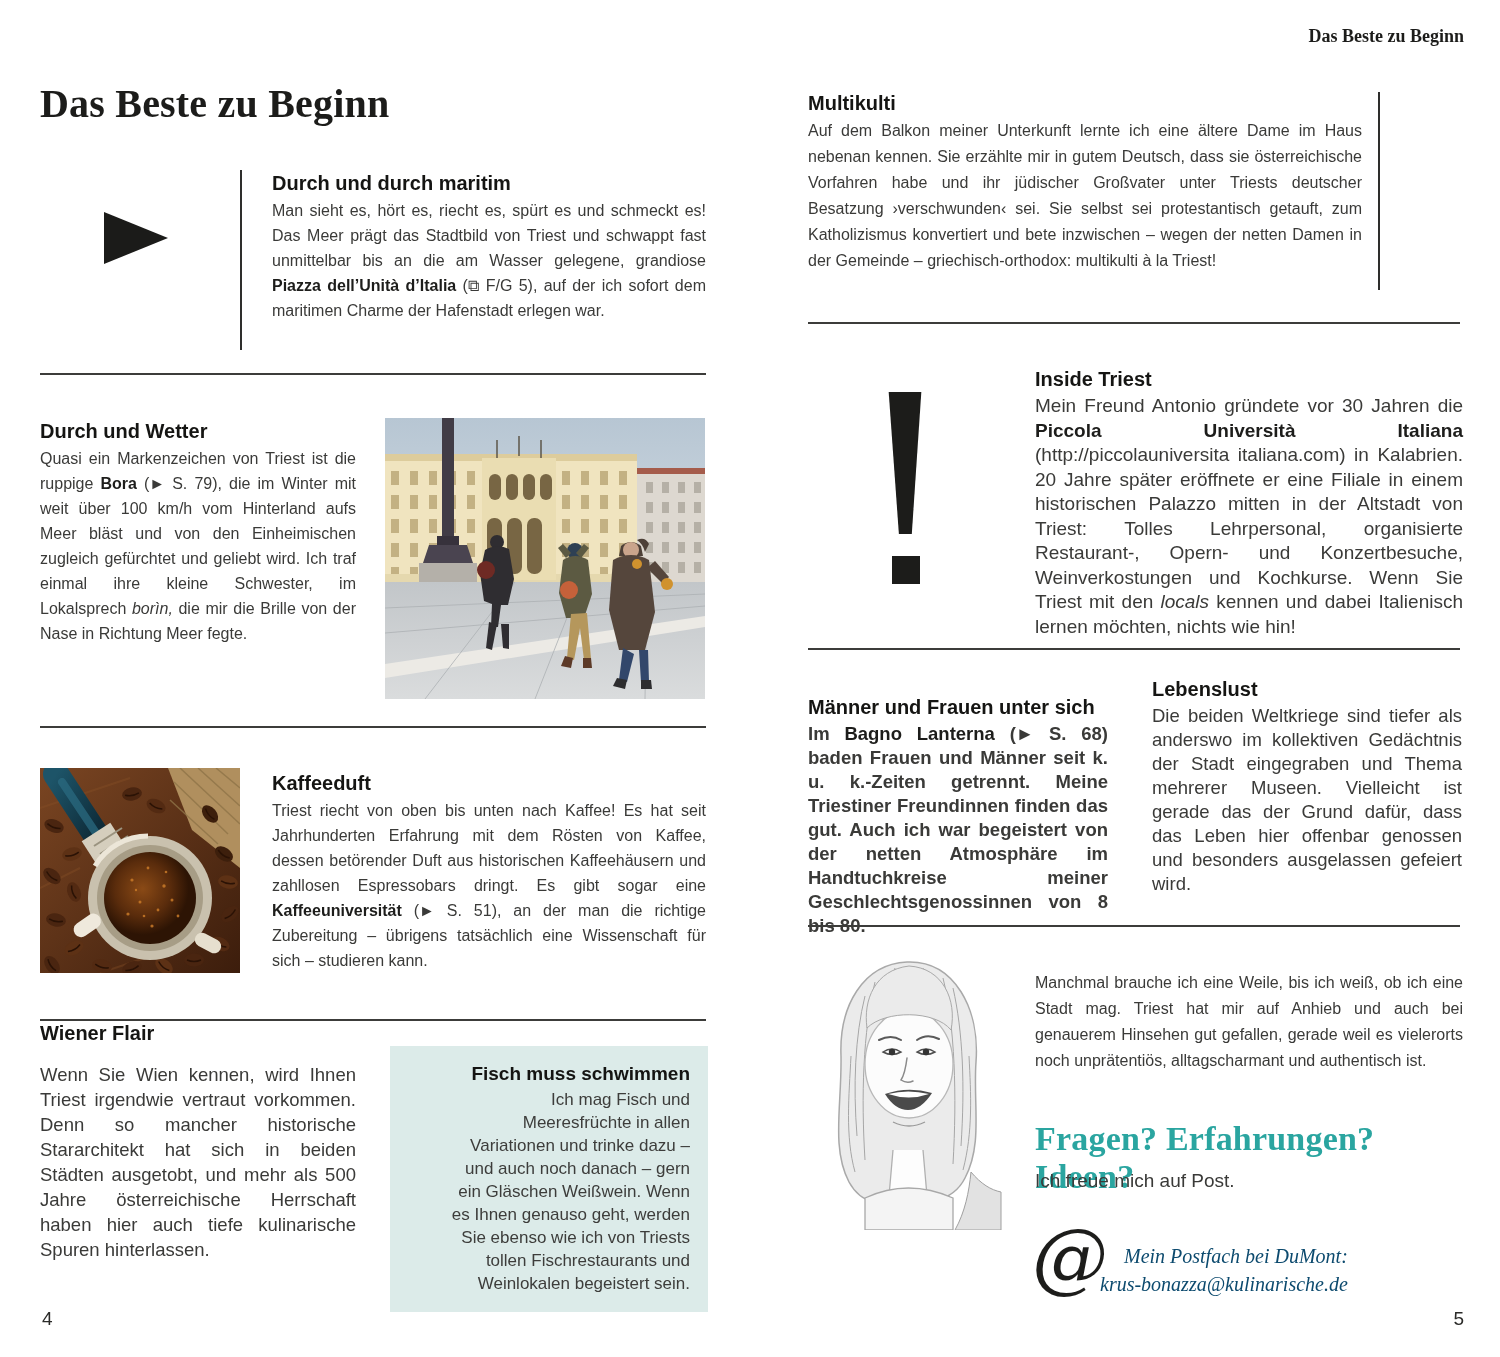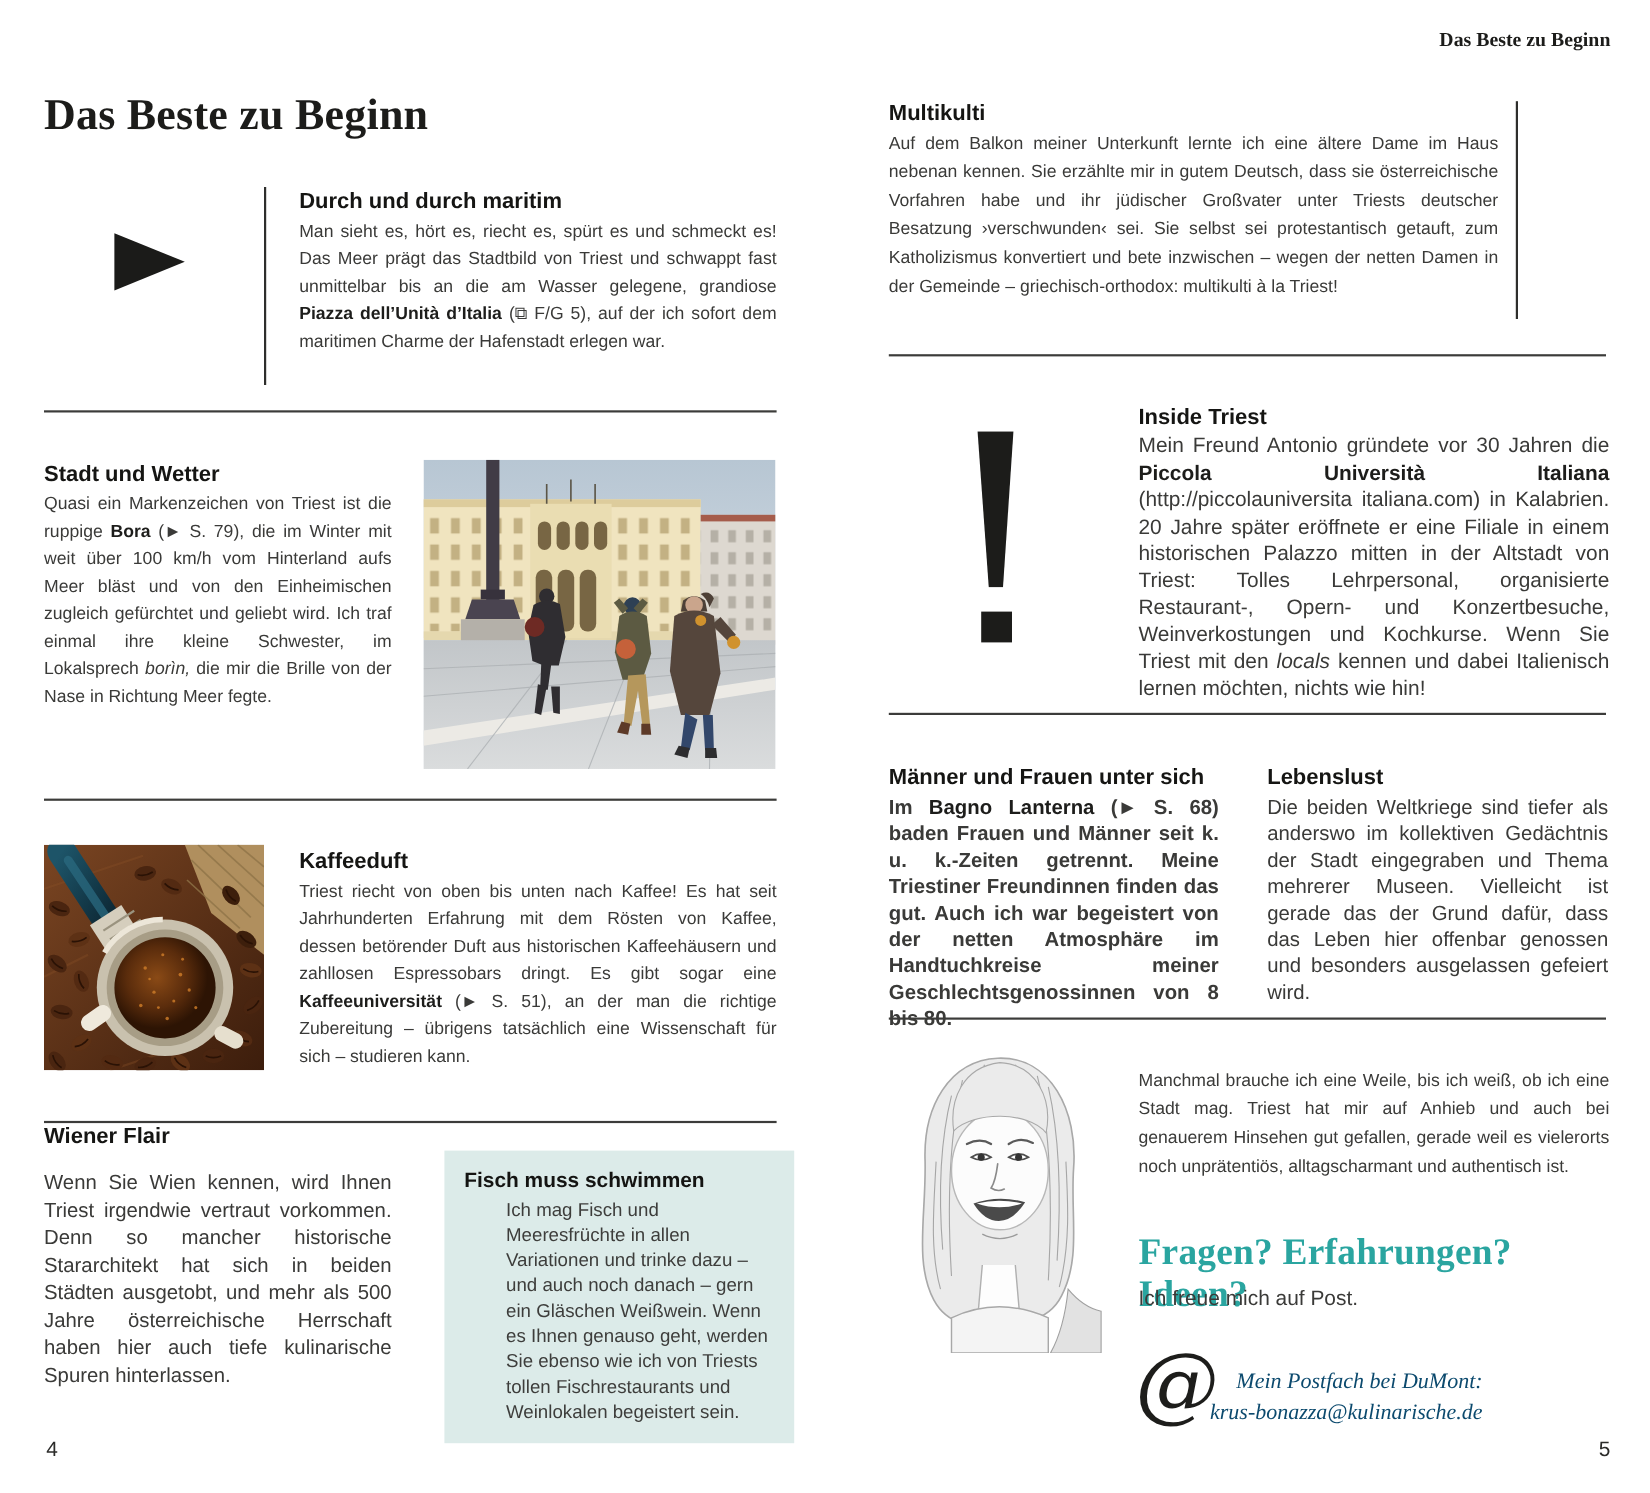--- a/index.html
+++ b/index.html
@@ -50,21 +50,21 @@
 
     <div class="vrule abs" style="left:200px;top:170px;height:180px;"></div>
     <div class="abs" style="left:232px;top:170px;width:434px;">
       <h2 class="sec-h">Durch und durch maritim</h2>
       <p class="body" style="margin-top:2px;">Man sieht es, hört es, riecht es, spürt es und schmeckt es! Das Meer prägt das Stadtbild von Triest und schwappt fast unmittelbar bis an die am Wasser gelegene, grandiose <b>Piazza dell’Unità d’Italia</b> (⧉ F/G 5), auf der ich sofort dem maritimen Charme der Hafenstadt erlegen war.</p>
     </div>
 
     <div class="hrule abs" style="left:0;top:373px;width:666px;"></div>
 
     <div class="abs" style="left:0;top:418px;width:316px;">
-      <h2 class="sec-h">Stadt und Wetter</h2>
+      <h2 class="sec-h">Durch und Wetter</h2>
       <p class="body" style="margin-top:2px;">Quasi ein Markenzeichen von Triest ist die ruppige <b>Bora</b> (► S. 79), die im Winter mit weit über 100 km/h vom Hinterland aufs Meer bläst und von den Einheimischen zugleich gefürchtet und geliebt wird. Ich traf einmal ihre kleine Schwester, im Lokalsprech <i>borìn,</i> die mir die Brille von der Nase in Richtung Meer fegte.</p>
     </div>
 
     <svg class="abs" style="left:345px;top:418px;" width="320" height="281" viewBox="0 0 320 281" role="img" aria-label="Bora-Wind auf der Piazza dell’Unità d’Italia: drei Passanten stemmen sich gegen den Wind">
       <defs>
         <linearGradient id="sky" x2="0" y2="1">
             <stop offset="0" stop-color="#b7c6d3"></stop>
             <stop offset="1" stop-color="#e6eaee"></stop>
           </linearGradient>
         <linearGradient id="pav" x2="0" y2="1">
@@ -287,21 +287,21 @@
       <p class="body" style="margin-top:2px;">Triest riecht von oben bis unten nach Kaffee! Es hat seit Jahrhunderten Erfahrung mit dem Rösten von Kaffee, dessen betörender Duft aus historischen Kaffeehäusern und zahllosen Espressobars dringt. Es gibt sogar eine <b>Kaffeeuniversität</b> (► S. 51), an der man die richtige Zubereitung – übrigens tatsächlich eine Wissenschaft für sich – studieren kann.</p>
     </div>
 
     <div class="hrule abs" style="left:0;top:1019px;width:666px;"></div>
 
     <div class="abs" style="left:0;top:1020px;width:316px;">
       <h2 class="sec-h">Wiener Flair</h2>
       <p class="body" style="margin-top:16px;font-size:18.5px;">Wenn Sie Wien kennen, wird Ihnen Triest irgendwie vertraut vorkommen. Denn so mancher historische Stararchitekt hat sich in beiden Städten ausgetobt, und mehr als 500 Jahre österreichische Herrschaft haben hier auch tiefe kulinarische Spuren hinterlassen.</p>
     </div>
 
-    <div class="tipbox abs" style="left:364px;top:1046px;">
+    <div class="tipbox abs" style="left:350px;top:1046px;text-align:right;">
       <h2>Fisch muss schwimmen</h2>
       <p>Ich mag Fisch und Meeresfrüchte in allen Variationen und trinke dazu – und auch noch danach – gern ein Gläschen Weißwein. Wenn es Ihnen genauso geht, werden Sie ebenso wie ich von Triests tollen Fischrestaurants und Weinlokalen begeistert sein.</p>
     </div>
 
     <div class="pagenum abs" style="left:2px;top:1308px;">4</div>
   </section>
 
   <section class="page page-right">
 
     <div class="running-head abs" style="left:0;top:26px;">Das Beste zu Beginn</div>
@@ -324,21 +324,21 @@
       <p class="body" style="margin-top:2px;font-size:19px;line-height:24.5px;">Mein Freund Antonio gründete vor 30 Jahren die <b>Piccola Università Italiana</b> (http://piccolauniversita italiana.com) in Kalabrien. 20 Jahre später eröffnete er eine Filiale in einem historischen Palazzo mitten in der Altstadt von Triest: Tolles Lehrpersonal, organisierte Restaurant-, Opern- und Konzertbesuche, Weinverkostungen und Kochkurse. Wenn Sie Triest mit den <i>locals</i> kennen und dabei Italienisch lernen möchten, nichts wie hin!</p>
     </div>
 
     <div class="hrule abs" style="left:0;top:648px;width:652px;"></div>
 
     <div class="abs" style="left:0;top:694px;width:300px;">
       <h2 class="sec-h">Männer und Frauen unter sich</h2>
       <p class="body" style="margin-top:2px;font-size:18.5px;line-height:24px;font-weight:bold;">Im <b>Bagno Lanterna</b> (► S. 68) baden Frauen und Männer seit k. u. k.-Zeiten getrennt. Meine Triestiner Freundinnen finden das gut. Auch ich war begeistert von der netten Atmosphäre im Handtuchkreise meiner Geschlechtsgenossinnen von 8 bis 80.</p>
     </div>
 
-    <div class="abs" style="left:344px;top:694px;width:310px;">
+    <div class="abs" style="left:344px;top:676px;width:310px;">
       <h2 class="sec-h">Lebenslust</h2>
       <p class="body" style="margin-top:2px;font-size:18.5px;line-height:24px;">Die beiden Weltkriege sind tiefer als anderswo im kollektiven Gedächtnis der Stadt eingegraben und Thema mehrerer Museen. Vielleicht ist gerade das der Grund dafür, dass das Leben hier offenbar genossen und besonders ausgelassen gefeiert wird.</p>
     </div>
 
     <div class="hrule abs" style="left:0;top:925px;width:652px;"></div>
 
     <svg class="abs" style="left:-3px;top:936px;" width="206" height="294" viewBox="0 0 206 294" role="img" aria-label="Gezeichnetes Porträt der Autorin">
       <path d="M102 26 C58 28 34 70 36 120 C37 168 26 212 44 246 C56 268 82 274 94 260 C116 272 148 266 160 242 C178 208 168 168 171 126 C175 74 150 24 102 26 Z" fill="#ebebeb" stroke="#a9a9a9" stroke-width="1.5"></path>
       <g stroke="#8f8f8f" stroke-width="1" fill="none" opacity="0.75">
         <path d="M60 60 C50 100 48 150 52 200"></path>

